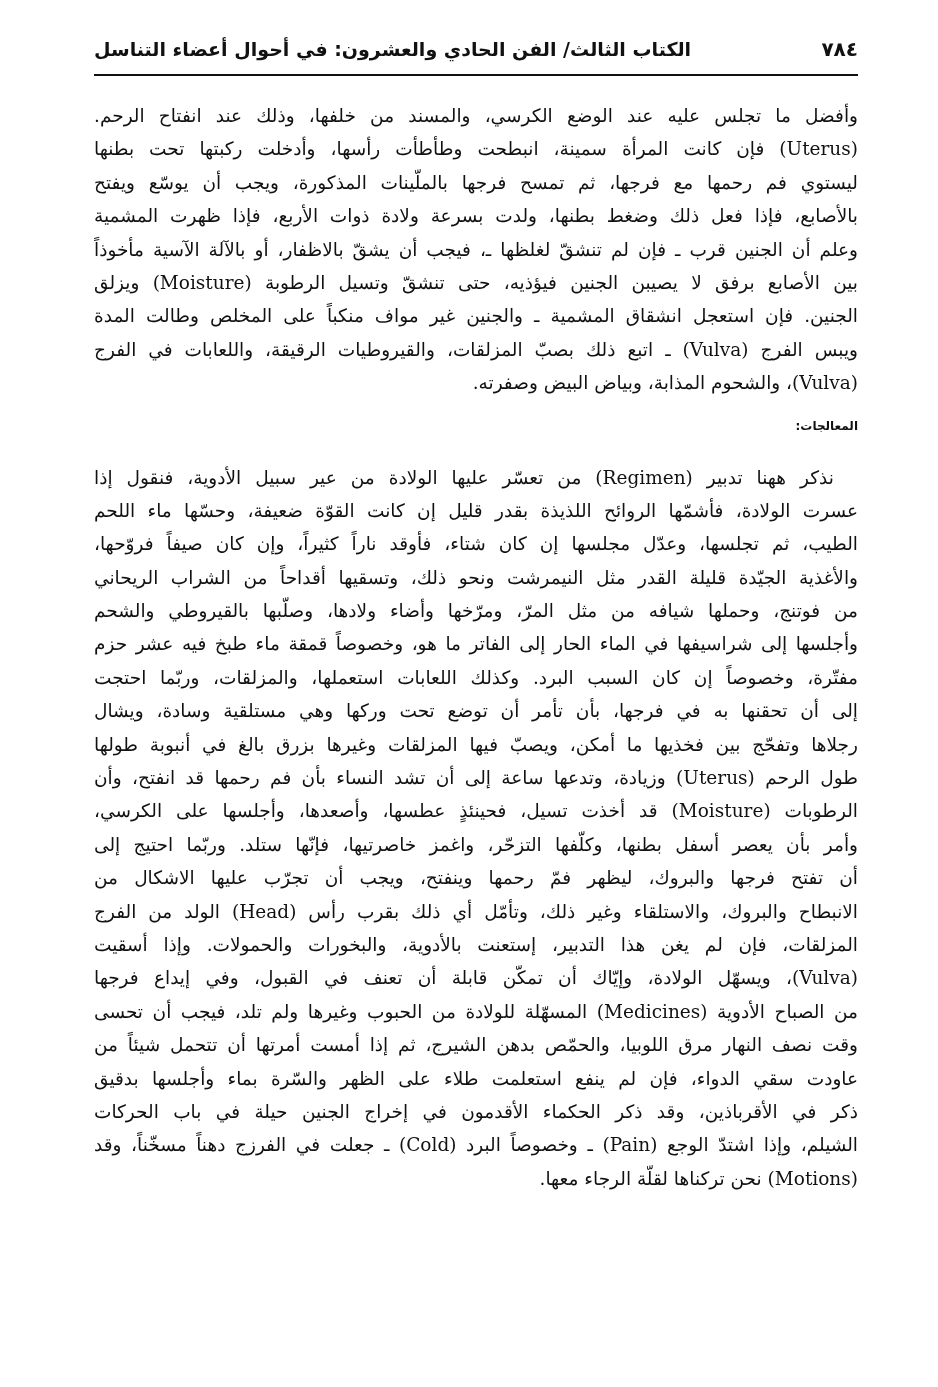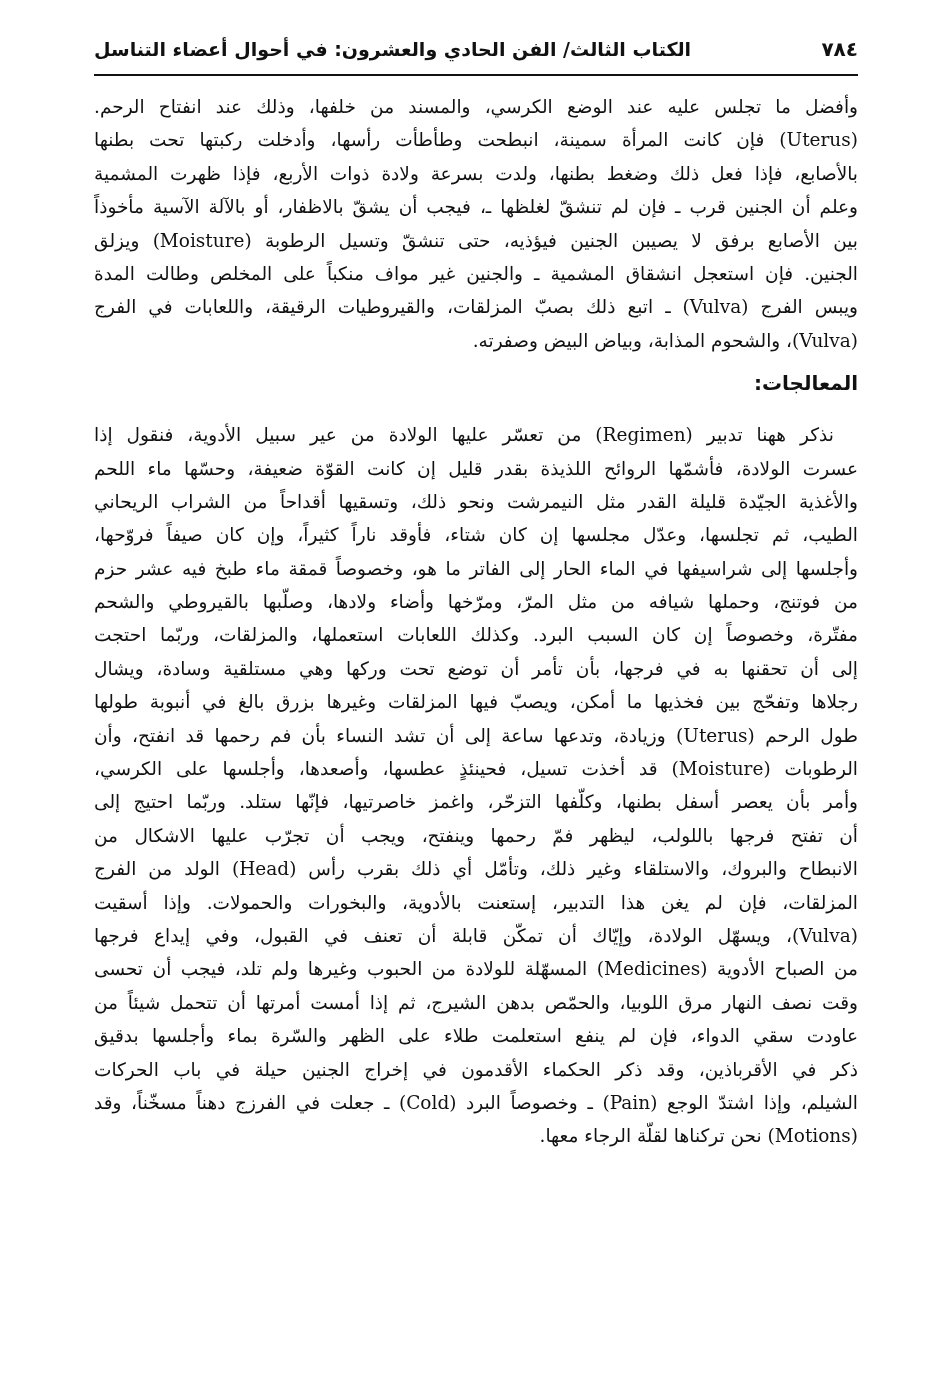--- a/index.html
+++ b/index.html
@@ -10,68 +10,69 @@
   }
   .page { position: absolute; left: 94px; top: 28px; width: 764px; direction: rtl; }
   .header {
     display: flex; justify-content: space-between; align-items: center;
     height: 42px; font-family: "DejaVu Sans", sans-serif; font-weight: bold;
     font-size: 19px; color: #111;
   }
   .page-number { font-size: 20px; letter-spacing: 1px; }
   .rule { height: 0; border-top: 2px solid #111; margin-top: 4px; }
   .body-text {
-    margin-top: 14px; font-size: 18.5px; line-height: 33.4px;
+    margin-top: 23px; font-size: 18.5px; line-height: 33.4px;
     text-align: justify; text-align-last: right;
   }
   .line { display: block; white-space: nowrap; text-align: justify; text-align-last: justify; height: 33.4px; overflow: hidden; }
   .line.last { text-align-last: right; }
   .line.indent { padding-right: 24px; }
   .section-heading {
-    font-family: "DejaVu Sans", sans-serif; font-weight: bold; font-size: 20px;
+    font-family: "DejaVu Sans", sans-serif; font-weight: bold; font-size: 12px;
     height: 33px; line-height: 33px; margin-top: 10px; margin-bottom: 18px;
   }
 </style>
 </head>
 <body>
 
 <div class="page">
   <div class="header">
     <span class="page-number">٧٨٤</span>
     <span class="running-title">الكتاب الثالث/ الفن الحادي والعشرون: في أحوال أعضاء التناسل</span>
   </div>
   <div class="rule"></div>
 
   <div class="body-text">
     <span class="line">وأفضل ما تجلس عليه عند الوضع الكرسي، والمسند من خلفها، وذلك عند انفتاح الرحم.</span>
     <span class="line">(Uterus) فإن كانت المرأة سمينة، انبطحت وطأطأت رأسها، وأدخلت ركبتها تحت بطنها</span>
+    <span class="line">ليستوي فم رحمها مع فرجها، ثم تمسح فرجها بالملّينات المذكورة، ويجب أن يوسّع ويفتح</span>
     <span class="line">بالأصابع، فإذا فعل ذلك وضغط بطنها، ولدت بسرعة ولادة ذوات الأربع، فإذا ظهرت المشمية</span>
     <span class="line">وعلم أن الجنين قرب ـ فإن لم تنشقّ لغلظها ـ، فيجب أن يشقّ بالاظفار، أو بالآلة الآسية مأخوذاً</span>
     <span class="line">بين الأصابع برفق لا يصيبن الجنين فيؤذيه، حتى تنشقّ وتسيل الرطوبة (Moisture) ويزلق</span>
     <span class="line">الجنين. فإن استعجل انشقاق المشمية ـ والجنين غير مواف منكباً على المخلص وطالت المدة</span>
     <span class="line">ويبس الفرج (Vulva) ـ اتبع ذلك بصبّ المزلقات، والقيروطيات الرقيقة، واللعابات في الفرج</span>
     <span class="line last">(Vulva)، والشحوم المذابة، وبياض البيض وصفرته.</span>
   </div>
 
   <div class="section-heading">المعالجات:</div>
 
   <div class="body-text" style="margin-top:8px">
     <span class="line indent">نذكر ههنا تدبير (Regimen) من تعسّر عليها الولادة من عير سبيل الأدوية، فنقول إذا</span>
     <span class="line">عسرت الولادة، فأشمّها الروائح اللذيذة بقدر قليل إن كانت القوّة ضعيفة، وحسّها ماء اللحم</span>
+    <span class="line">الطيب، ثم تجلسها، وعدّل مجلسها إن كان شتاء، فأوقد ناراً كثيراً، وإن كان صيفاً فروّحها،</span>
     <span class="line">والأغذية الجيّدة قليلة القدر مثل النيمرشت ونحو ذلك، وتسقيها أقداحاً من الشراب الريحاني</span>
-    <span class="line">الطيب، ثم تجلسها، وعدّل مجلسها إن كان شتاء، فأوقد ناراً كثيراً، وإن كان صيفاً فروّحها،</span>
+    <span class="line">من فوتنج، وحملها شيافه من مثل المرّ، ومرّخها وأضاء ولادها، وصلّبها بالقيروطي والشحم</span>
     <span class="line">وأجلسها إلى شراسيفها في الماء الحار إلى الفاتر ما هو، وخصوصاً قمقة ماء طبخ فيه عشر حزم</span>
-    <span class="line">من فوتنج، وحملها شيافه من مثل المرّ، ومرّخها وأضاء ولادها، وصلّبها بالقيروطي والشحم</span>
     <span class="line">مفتّرة، وخصوصاً إن كان السبب البرد. وكذلك اللعابات استعملها، والمزلقات، وربّما احتجت</span>
     <span class="line">إلى أن تحقنها به في فرجها، بأن تأمر أن توضع تحت وركها وهي مستلقية وسادة، ويشال</span>
     <span class="line">رجلاها وتفحّج بين فخذيها ما أمكن، ويصبّ فيها المزلقات وغيرها بزرق بالغ في أنبوبة طولها</span>
     <span class="line">طول الرحم (Uterus) وزيادة، وتدعها ساعة إلى أن تشد النساء بأن فم رحمها قد انفتح، وأن</span>
     <span class="line">الرطوبات (Moisture) قد أخذت تسيل، فحينئذٍ عطسها، وأصعدها، وأجلسها على الكرسي،</span>
     <span class="line">وأمر بأن يعصر أسفل بطنها، وكلّفها التزحّر، واغمز خاصرتيها، فإنّها ستلد. وربّما احتيج إلى</span>
-    <span class="line">أن تفتح فرجها باللولب، ليظهر فمّ رحمها وينفتح، ويجب أن تجرّب عليها الاشكال من</span>
+    <span class="line">أن تفتح فرجها والبروك، ليظهر فمّ رحمها وينفتح، ويجب أن تجرّب عليها الاشكال من</span>
     <span class="line">الانبطاح والبروك، والاستلقاء وغير ذلك، وتأمّل أي ذلك بقرب رأس (Head) الولد من الفرج</span>
     <span class="line">المزلقات، فإن لم يغن هذا التدبير، إستعنت بالأدوية، والبخورات والحمولات. وإذا أسقيت</span>
     <span class="line">(Vulva)، ويسهّل الولادة، وإيّاك أن تمكّن قابلة أن تعنف في القبول، وفي إيداع فرجها</span>
     <span class="line">من الصباح الأدوية (Medicines) المسهّلة للولادة من الحبوب وغيرها ولم تلد، فيجب أن تحسى</span>
     <span class="line">وقت نصف النهار مرق اللوبيا، والحمّص بدهن الشيرج، ثم إذا أمست أمرتها أن تتحمل شيئاً من</span>
     <span class="line">عاودت سقي الدواء، فإن لم ينفع استعلمت طلاء على الظهر والسّرة بماء وأجلسها بدقيق</span>
     <span class="line">ذكر في الأقرباذين، وقد ذكر الحكماء الأقدمون في إخراج الجنين حيلة في باب الحركات</span>
     <span class="line">الشيلم، وإذا اشتدّ الوجع (Pain) ـ وخصوصاً البرد (Cold) ـ جعلت في الفرزج دهناً مسخّناً، وقد</span>
     <span class="line last">(Motions) نحن تركناها لقلّة الرجاء معها.</span>
   </div>

